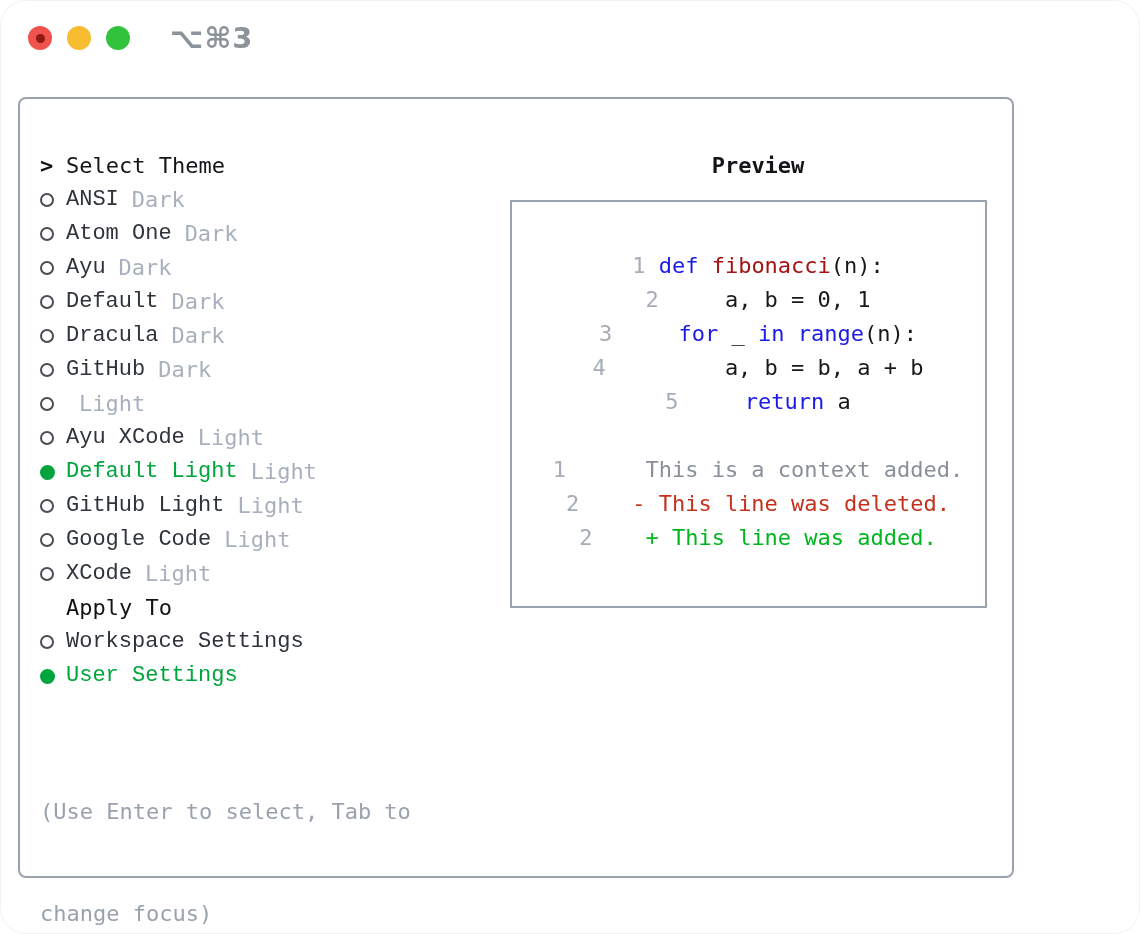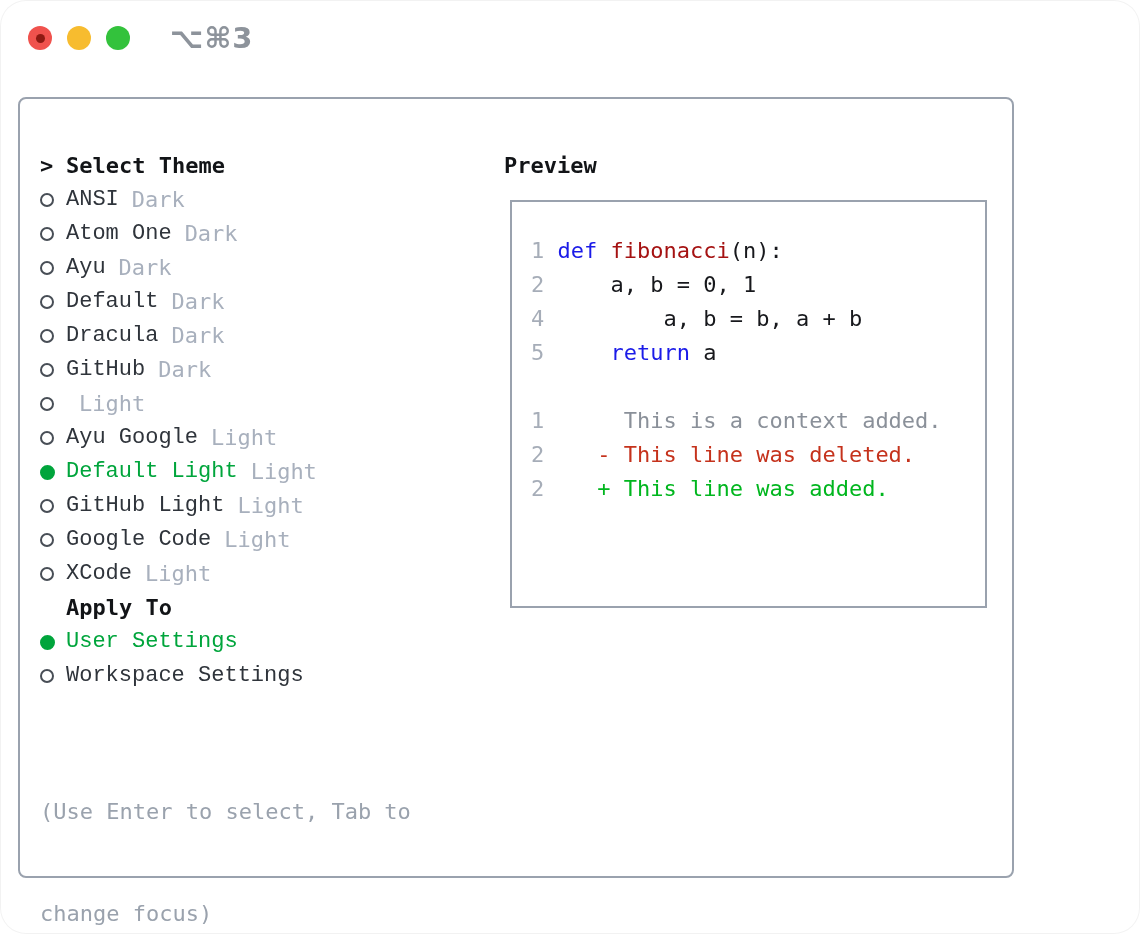--- a/index.html
+++ b/index.html
@@ -41,47 +41,47 @@
   .panel{
     margin:47px 0 0 18px;
     width:996px;height:781px;
     box-sizing:border-box;
     border:2px solid var(--border_gray,#9aa2ae);
     border-radius:8px;
     display:flex;
     padding:50px 0 0 20px;
   }
   .col-left{width:464px;flex:none;}
-  .col-right{flex:1;}
+  .col-right{flex:1;text-align:center;}
   .row{height:34px;line-height:34px;display:flex;align-items:center;white-space:pre;
     font-size:22px;color:var(--name_color,#2f343b);}
   .prefix{width:26px;flex:none;display:flex;align-items:center;}
   .prefix-char{font-weight:bold;color:var(--header_color,#121417);font-size:22px;}
-  .hdr{font-weight:bold;color:var(--header_color,#121417);}
+  .hdr{font-weight:normal;color:var(--header_color,#121417);}
   .radio{width:14px;height:14px;border:2px solid #484e56;border-radius:50%;box-sizing:border-box;}
   .radio.on{width:15px;height:15px;background:var(--accent_green,#00a53c);border-color:var(--accent_green,#00a53c);}
   .item .nm{color:var(--name_color,#2f343b);font-family:Liberation Mono, monospace;}
   .item.selected .nm{color:var(--accent_green,#00a53c);}
   .tag{color:var(--tag_gray,#a8b0bd);margin-left:13px;}
   .apply-section{}
   .help{
     margin-top:34px;
     font-size:22px;line-height:34px;
     color:var(--help_gray,#9aa2ad);
     white-space:pre;
   }
   
   .preview-title{height:34px;line-height:34px;font-size:22px;font-weight:bold;
     color:var(--header_color,#121417);}
   .preview-box{
     width:477px;height:408px;
     box-sizing:border-box;
     border:2px solid var(--border_gray,#9aa2ae);
     margin:17px 0 0 6px;
-    padding:32px 0 0 19px;
+    padding:47px 0 0 19px;
     overflow:hidden;
   }
   .pline{height:34px;line-height:34px;font-size:22px;white-space:pre;}
   .lnum{color:var(--linenum_gray,#a6adb8);}
   .seg-plain{color:#17181c;}
   .seg-keyword{color:var(--keyword_blue,#1b1be8);}
   .seg-function{color:var(--function_red,#a51212);}
   .diff-group{margin-top:34px;}
   .seg-context{color:var(--context_gray,#8a9099);}
   .seg-deleted{color:var(--deleted_red,#c5321c);}
@@ -110,50 +110,51 @@
       </div>
 
       <div id="theme-list">
           <div class="row item"><span class="prefix"><span class="radio"></span></span><span class="nm">ANSI</span><span class="tag">Dark</span></div>
           <div class="row item"><span class="prefix"><span class="radio"></span></span><span class="nm">Atom One</span><span class="tag">Dark</span></div>
           <div class="row item"><span class="prefix"><span class="radio"></span></span><span class="nm">Ayu</span><span class="tag">Dark</span></div>
           <div class="row item"><span class="prefix"><span class="radio"></span></span><span class="nm">Default</span><span class="tag">Dark</span></div>
           <div class="row item"><span class="prefix"><span class="radio"></span></span><span class="nm">Dracula</span><span class="tag">Dark</span></div>
           <div class="row item"><span class="prefix"><span class="radio"></span></span><span class="nm">GitHub</span><span class="tag">Dark</span></div>
           <div class="row item"><span class="prefix"><span class="radio"></span></span><span class="tag">Light</span></div>
-          <div class="row item"><span class="prefix"><span class="radio"></span></span><span class="nm">Ayu Google</span><span class="tag">Light</span></div>
+          <div class="row item"><span class="prefix"><span class="radio"></span></span><span class="nm">Ayu XCode</span><span class="tag">Light</span></div>
           <div class="row item selected"><span class="prefix"><span class="radio on"></span></span><span class="nm">Default Light</span><span class="tag">Light</span></div>
           <div class="row item"><span class="prefix"><span class="radio"></span></span><span class="nm">GitHub Light</span><span class="tag">Light</span></div>
           <div class="row item"><span class="prefix"><span class="radio"></span></span><span class="nm">Google Code</span><span class="tag">Light</span></div>
           <div class="row item"><span class="prefix"><span class="radio"></span></span><span class="nm">XCode</span><span class="tag">Light</span></div>
         </div>
 
       <div class="apply-section">
         <div class="row">
           <span class="prefix"></span>
           <span class="hdr">Apply To</span>
         </div>
         <div id="apply-list">
+            <div class="row item"><span class="prefix"><span class="radio"></span></span><span class="nm">Workspace Settings</span></div>
             <div class="row item selected"><span class="prefix"><span class="radio on"></span></span><span class="nm">User Settings</span></div>
-            <div class="row item"><span class="prefix"><span class="radio"></span></span><span class="nm">Workspace Settings</span></div>
           </div>
       </div>
 
       <div class="help">
         <div>(Use Enter to select, Tab to</div>
         <div>change focus)</div>
       </div>
     </div>
 
     <div class="col-right">
       <div class="preview-title">Preview</div>
       <div class="preview-box">
         <div id="code-lines">
             <div class="pline"><span class="lnum">1</span><span class="seg-plain"> </span><span class="seg-keyword">def</span><span class="seg-plain"> </span><span class="seg-function">fibonacci</span><span class="seg-plain">(n):</span></div>
             <div class="pline"><span class="lnum">2</span><span class="seg-plain">     a, b = 0, 1</span></div>
+            <div class="pline"><span class="lnum">3</span><span class="seg-plain">     </span><span class="seg-keyword">for</span><span class="seg-plain"> _ </span><span class="seg-keyword">in</span><span class="seg-plain"> </span><span class="seg-keyword">range</span><span class="seg-plain">(n):</span></div>
             <div class="pline"><span class="lnum">4</span><span class="seg-plain">         a, b = b, a + b</span></div>
             <div class="pline"><span class="lnum">5</span><span class="seg-plain">     </span><span class="seg-keyword">return</span><span class="seg-plain"> a</span></div>
           </div>
         <div class="diff-group" id="diff-lines">
             <div class="pline"><span class="lnum">1</span><span class="seg-context">      This is a context added.</span></div>
             <div class="pline"><span class="lnum">2</span><span class="seg-deleted">    - This line was deleted.</span></div>
             <div class="pline"><span class="lnum">2</span><span class="seg-added">    + This line was added.</span></div>
           </div>
       </div>
     </div>

